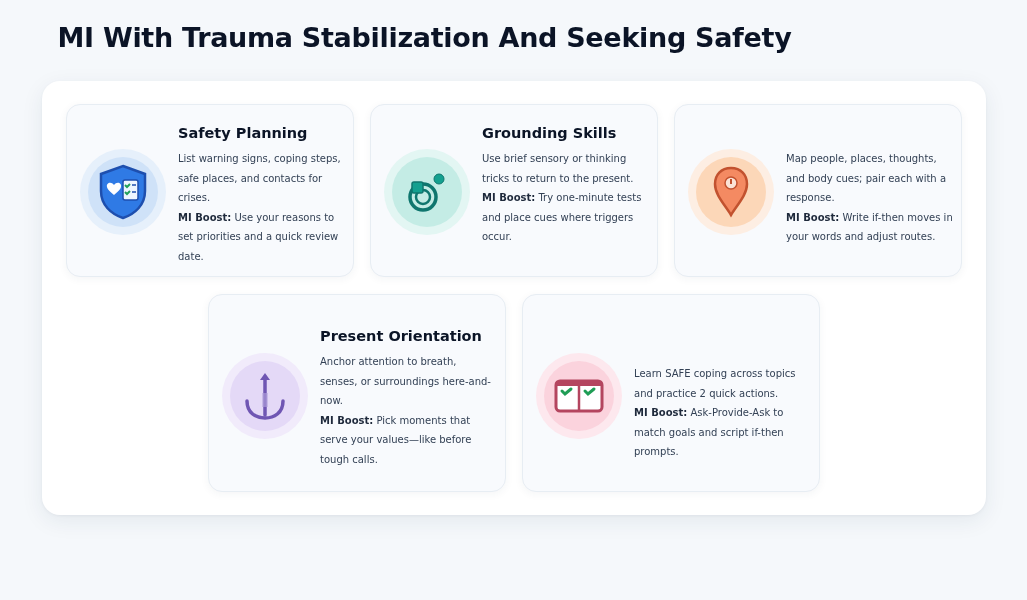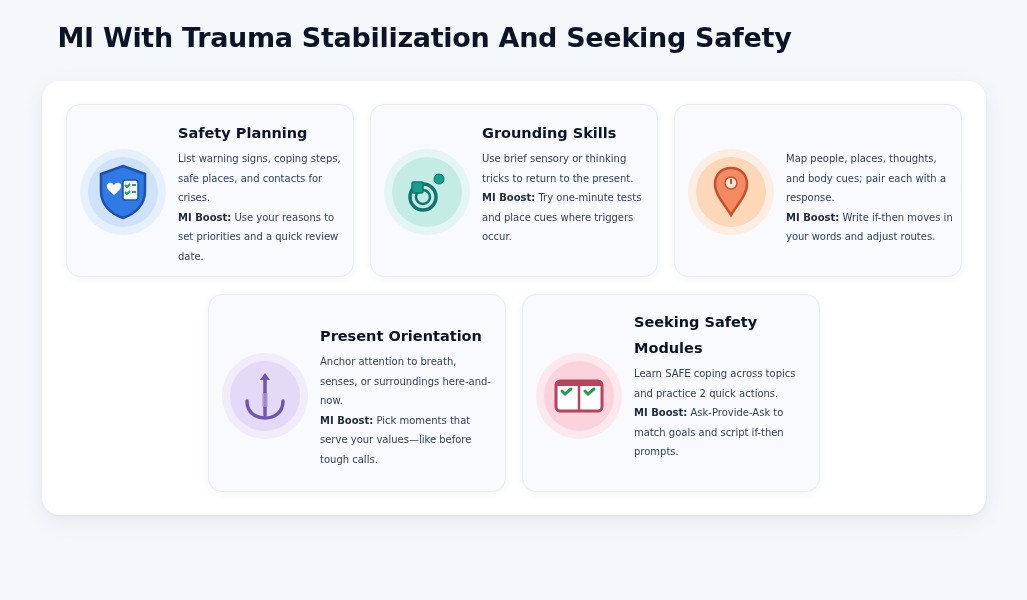--- a/index.html
+++ b/index.html
@@ -134,19 +134,18 @@
     <div class="icon-inner" style="background:#fbd3dd;">
       <svg width="52" height="36" viewBox="0 0 52 36">
         <rect x="3" y="3" width="46" height="30" rx="4" fill="#ffffff" stroke="#b4455f" stroke-width="3"></rect>
         <rect x="3" y="3" width="46" height="5" fill="#b4455f"></rect>
         <line x1="26" y1="3" x2="26" y2="33" stroke="#b4455f" stroke-width="2.5"></line>
         <path d="M9 13 l3 3 l6 -5" stroke="#1f9d55" stroke-width="3" fill="none" stroke-linecap="round"></path>
         <path d="M32 13 l3 3 l6 -5" stroke="#1f9d55" stroke-width="3" fill="none" stroke-linecap="round"></path>
       </svg>
     </div>
   </div>
-  <div class="card-title" style="left:111px; top:14px; width:140px;">Seeking Safety Modules</div>
   <div class="card-body" style="left:111px; top:69px; width:174px;">
     <span>Learn SAFE coping across topics and practice 2 quick actions.</span><br>
     <b>MI Boost:</b>
     <span>Ask-Provide-Ask to match goals and script if-then prompts.</span>
   </div>
 </div>
 
 </body></html>

